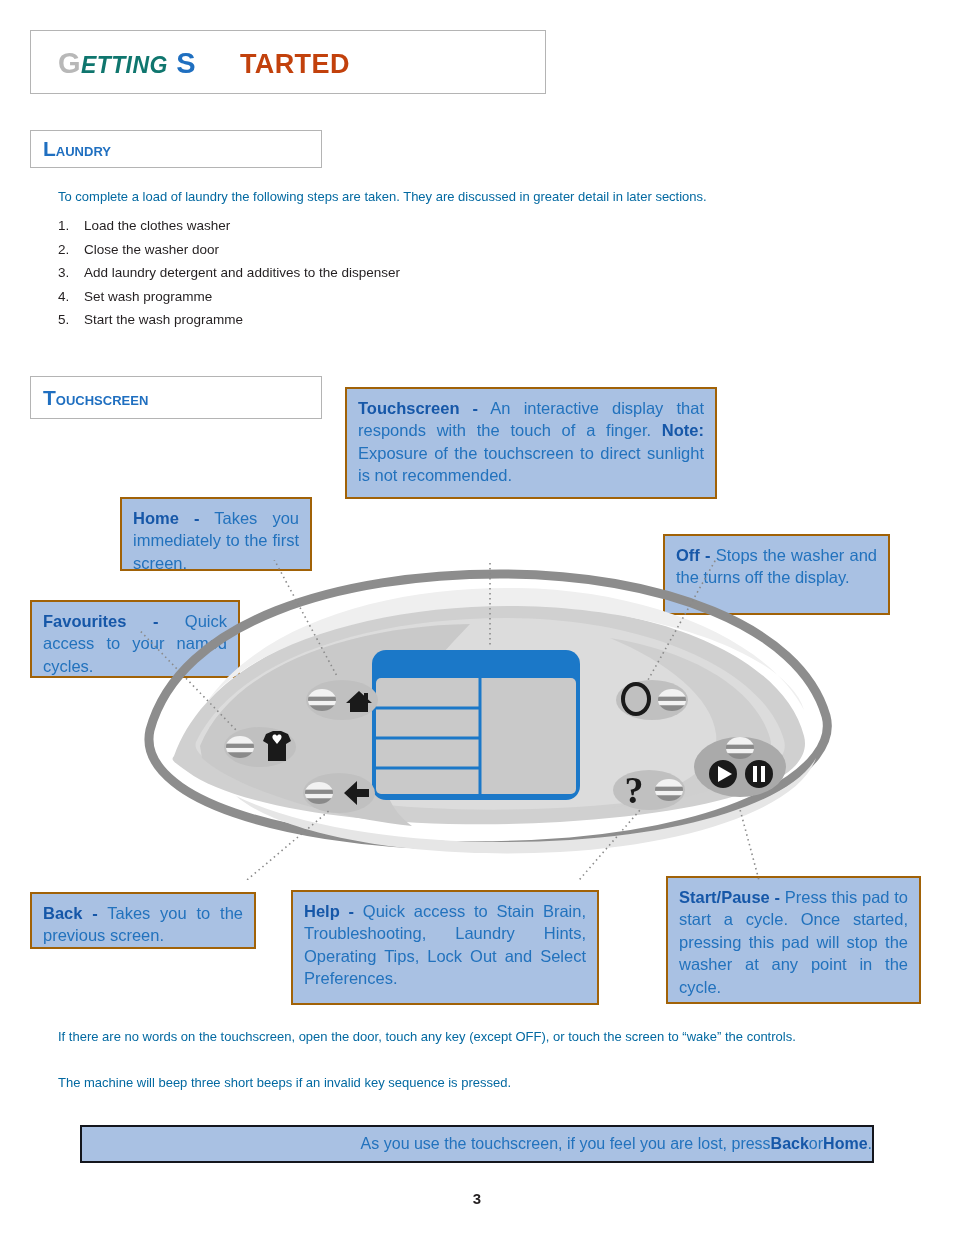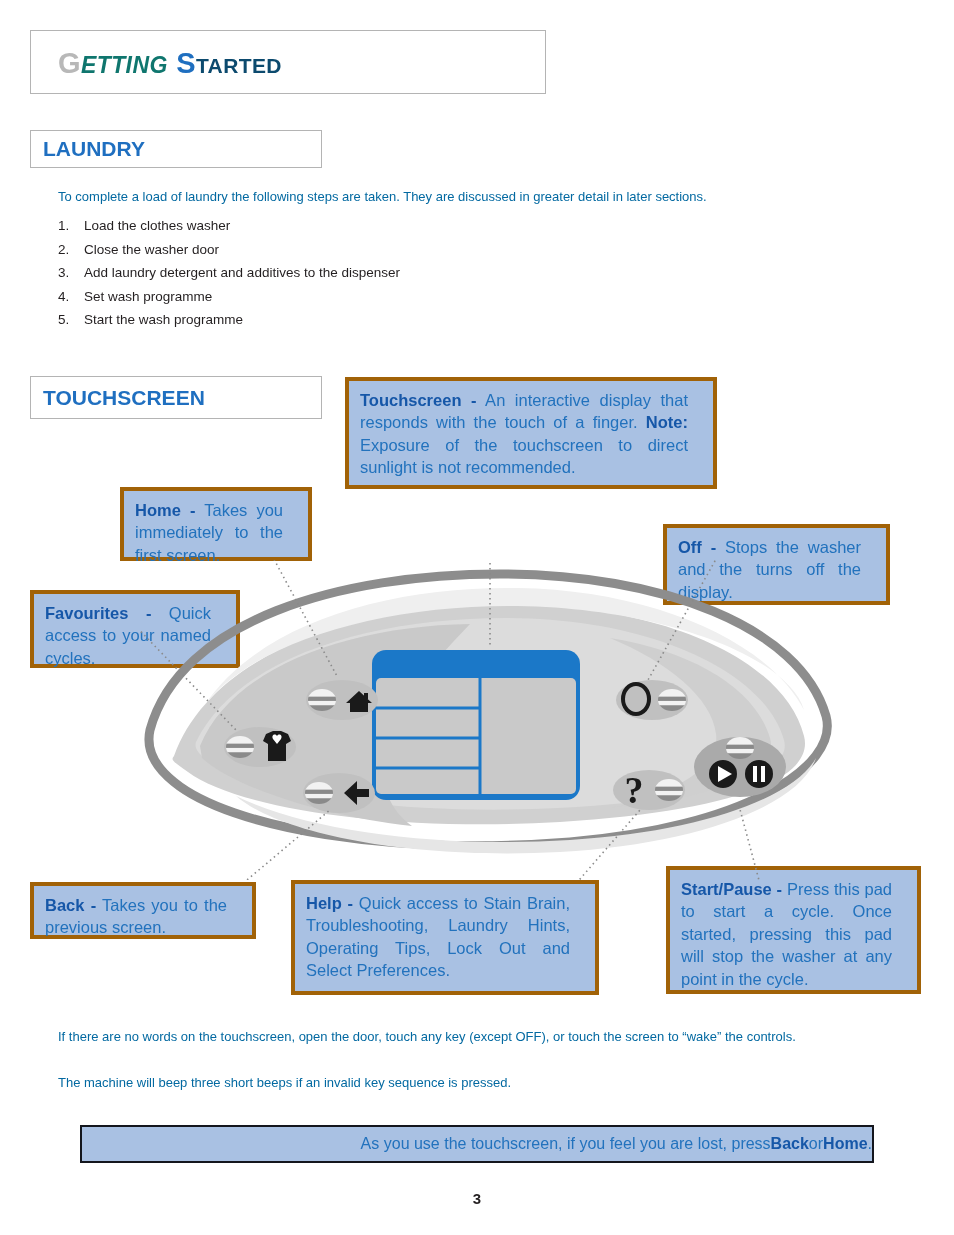--- a/index.html
+++ b/index.html
@@ -36,39 +36,39 @@
     left: 27px;
     top: 16px;
     font-size: 29px;
     font-weight: bold;
     letter-spacing: 0.4px;
     white-space: nowrap;
   }
   .chapter-title .cap-g { color: #b8b8b8; font-size: 29px; }
   .chapter-title .rest1 { color: #0f766e; font-size: 23px; font-style: italic; }
   .chapter-title .cap-s { color: #1f6fc0; font-size: 29px; }
-  .chapter-title .rest2 { color: #0c4a6e; font-size: 21px; }
+  .chapter-title .rest2 { color: #c2410c; font-size: 27px; margin-left: 44px; }
 
   .section-header {
     position: absolute;
     border: 1px solid #b4b4b4;
     box-sizing: border-box;
     background: #ffffff;
   }
   .section-header .sh-text {
     position: absolute;
     left: 12px;
     top: 50%;
     transform: translateY(-50%);
     color: #1f6fc0;
     font-weight: bold;
     white-space: nowrap;
   }
   .section-header .sh-text .c1 { font-size: 21px; }
-  .section-header .sh-text .c2 { font-size: 21px; }
+  .section-header .sh-text .c2 { font-size: 13px; }
 
   #section-laundry { left: 30px; top: 130px; width: 292px; height: 38px; }
   #section-touchscreen { left: 30px; top: 376px; width: 292px; height: 43px; }
 
   
   .body-text {
     position: absolute;
     font-size: 13px;
     color: #0369a1;
     line-height: 1.45;
@@ -98,27 +98,28 @@
     text-align: left;
   }
 
   #note-wake { left: 58px; top: 1028px; width: 800px; }
   #note-beep { left: 58px; top: 1074px; width: 800px; }
 
   
   .callout {
     position: absolute;
     background: #a9c1e3;
-    border: 4px solid #a16207;
+    border: 2px solid #a16207;
     box-sizing: border-box;
     color: #2272bd;
     font-size: 16.5px;
     line-height: 1.36;
     text-align: justify;
-    padding: 8px 25px 9px 11px;
+    padding: 8px 11px 9px 11px;
+    margin-top: 10px;
   }
   .callout b {
     color: #1657a8;
     font-weight: bold;
   }
   #callout-touchscreen { left: 345px; top: 377px; width: 372px; height: 112px; }
   #callout-home        { left: 120px; top: 487px; width: 192px; height: 74px; }
   #callout-favourites  { left: 30px;  top: 590px; width: 210px; height: 78px; }
   #callout-off         { left: 663px; top: 524px; width: 227px; height: 81px; }
   #callout-back        { left: 30px;  top: 882px; width: 226px; height: 57px; }

